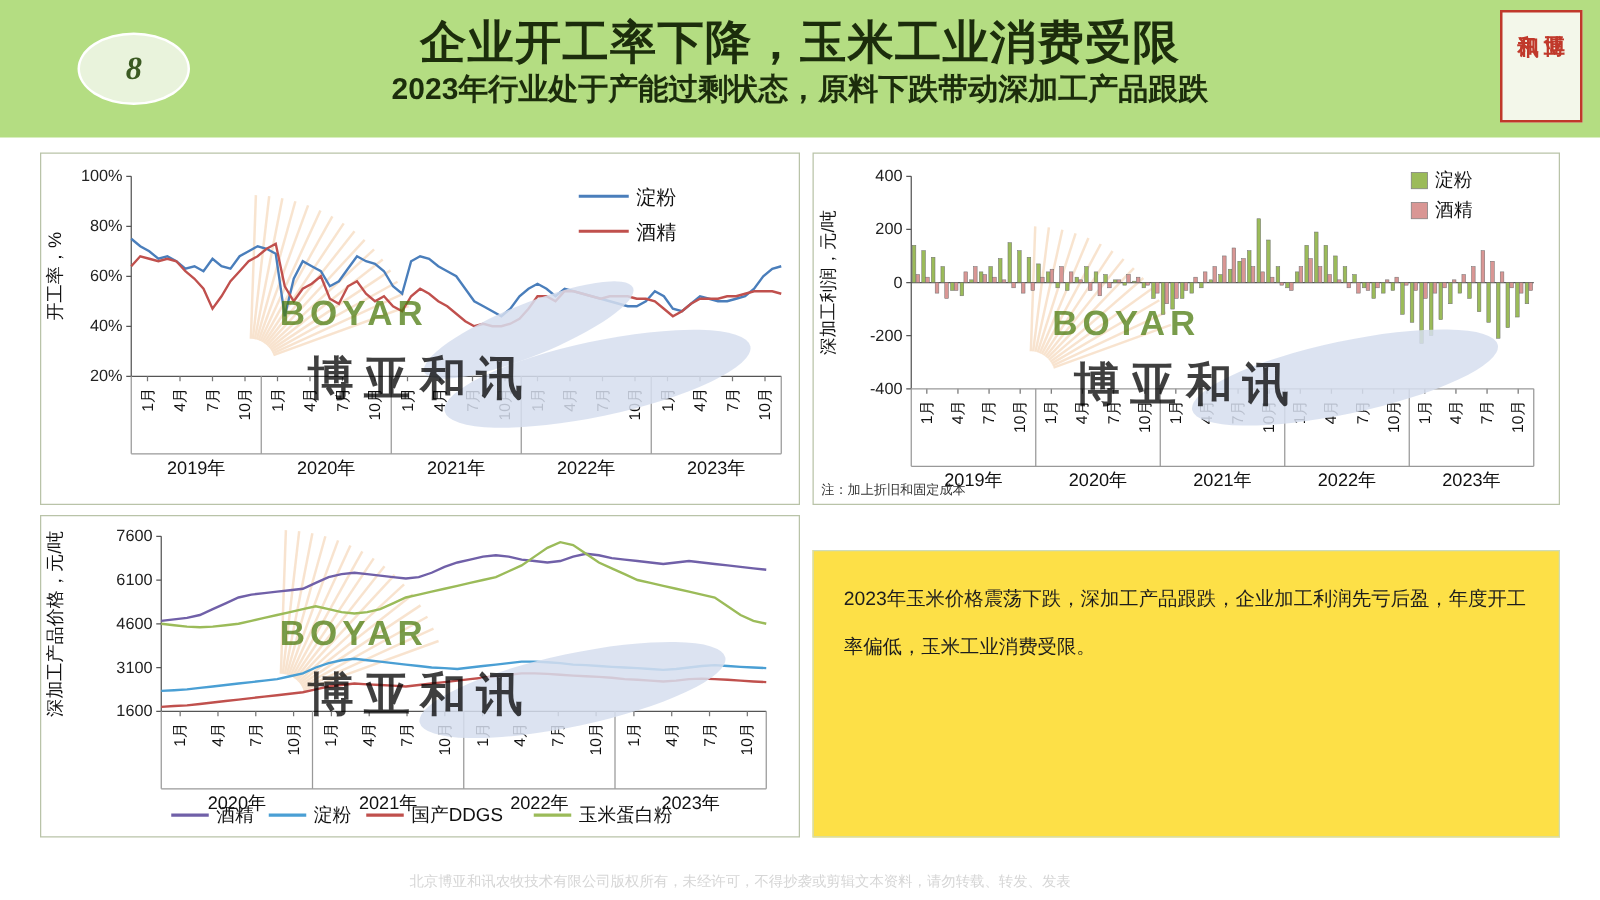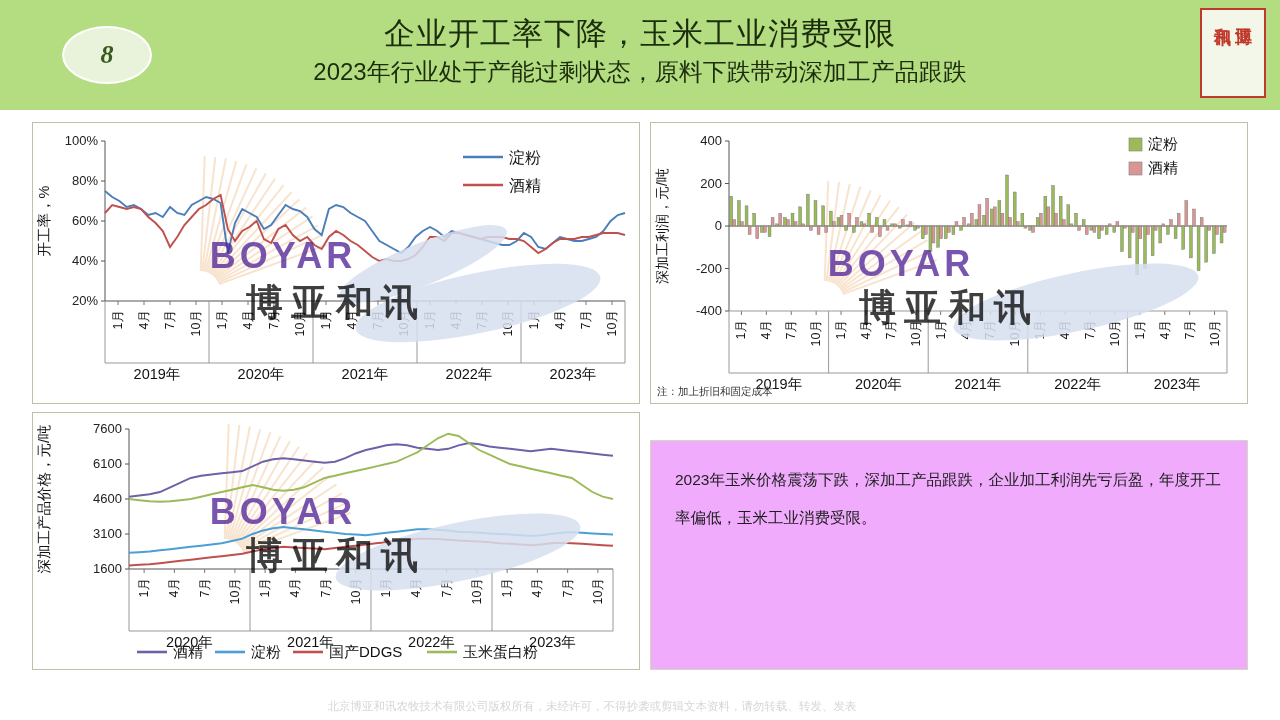--- a/index.html
+++ b/index.html
@@ -20,57 +20,57 @@
     border-radius:50%; background:#e9f3dc; border:2px solid #ffffff;
     display:flex; align-items:center; justify-content:center;
     font-family:"Liberation Serif", serif; font-style:italic;
     font-size:26px; color:#3b5a22; font-weight:bold;
   }
   #title-block {
     position:absolute; left:170px; top:14px; width:940px;
     text-align:center; color:#1c2d0c;
   }
   #main-title {
-    font-size:31px; font-weight:normal; letter-spacing:1px; line-height:40px;
+    font-size:37px; font-weight:bold; letter-spacing:1px; line-height:40px;
   }
   #sub-title {
-    font-size:24px; font-weight:normal; line-height:36px;
+    font-size:24px; font-weight:bold; line-height:36px;
   }
   #logo-stamp {
     position:absolute; right:14px; top:8px; width:66px; height:90px;
     border:2px solid #c0392b; background:#f3f7ea;
     display:flex; flex-direction:row-reverse; align-items:flex-start;
     justify-content:center; padding:4px;
     color:#c0392b; font-family:"Liberation Serif", serif; font-weight:bold;
   }
   #logo-stamp span { writing-mode:vertical-rl; font-size:17px; line-height:21px; letter-spacing:1px;}
   
   .panel {
     position:absolute; background:#ffffff; border:1px solid #b9c3a8;
   }
   #panel-tl { left:32px;  top:122px; width:608px; height:282px; }
   #panel-tr { left:650px; top:122px; width:598px; height:282px; }
   #panel-bl { left:32px;  top:412px; width:608px; height:258px; }
   #panel-text {
     position:absolute; left:650px; top:440px; width:598px; height:230px;
-    background:#f0abfc; border:1px solid #cfdcb9;
+    background:#fde047; border:1px solid #cfdcb9;
     padding:20px 24px; color:#1d1d1d; font-size:15.5px; line-height:38px;
   }
   #panel-text p { margin:0 0 14px 0; }
   
   .wm {
     position:absolute; left:0; top:0; width:100%; height:100%;
     pointer-events:none; overflow:hidden;
   }
   .wm-text {
     position:absolute; width:100%; text-align:center;
     font-size:37px; font-weight:bold; color:#000000; opacity:.75;
     letter-spacing:8px;
   }
-  .wm-text.small { font-size:36px; color:#4c1d95; letter-spacing:4px;}
+  .wm-text.small { font-size:28px; color:#4d7c0f; letter-spacing:4px;}
   .wm-swoosh {
     position:absolute; border-radius:50%;
     background:#d6deee; opacity:.85;
   }
   svg { display:block; }
   .note {
     position:absolute; font-size:10.5px; color:#333;
   }
   #footer {
     position:absolute; left:0; bottom:6px; width:1184px; text-align:center;

